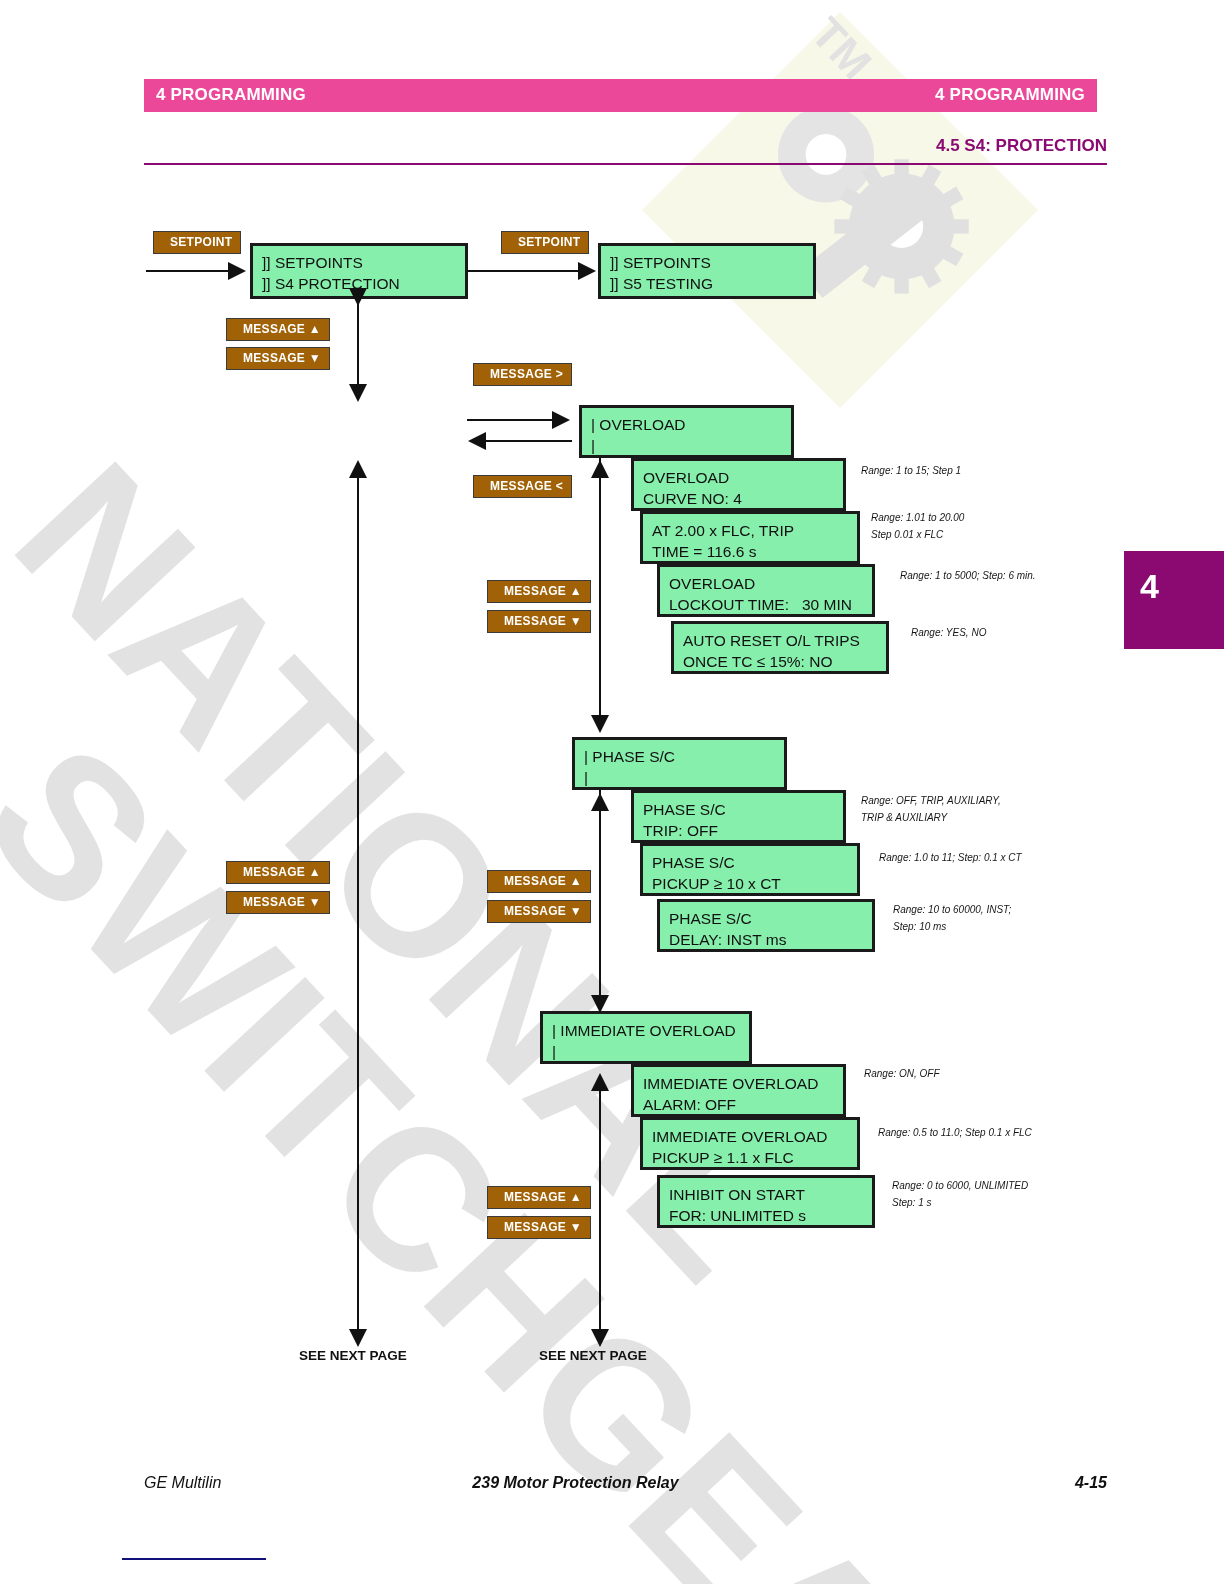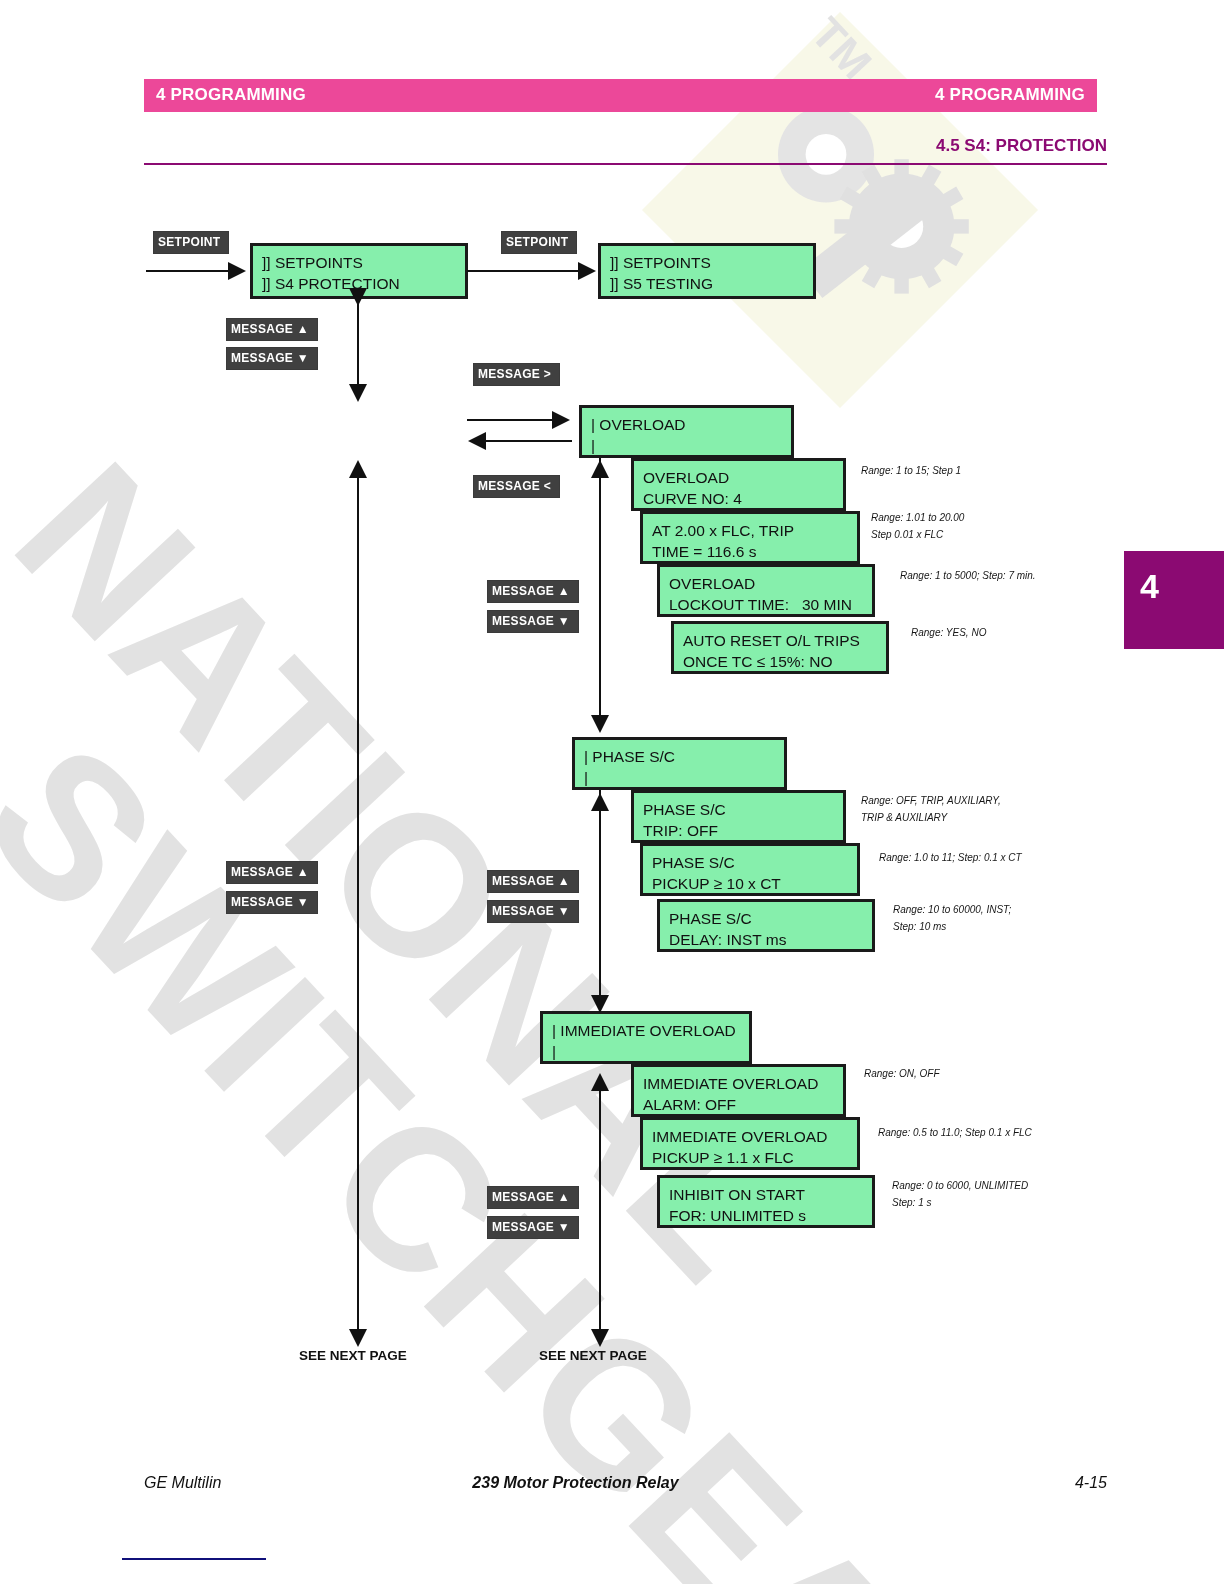--- a/index.html
+++ b/index.html
@@ -74,26 +74,26 @@
     font-size:15.5px;
     color:#111111;
     padding:6px 0 0 9px;
     line-height:21px;
     z-index:4;
   }
   .lcdbox .l { display:block; white-space:pre; }
 
   .keybtn {
     position:absolute;
-    background:#404040;
+    background:#a16207;
     color:#ffffff;
     font-size:12px;
     font-weight:bold;
     letter-spacing:0.3px;
-    padding:4px 8px 4px 4px;
+    padding:4px 8px 4px 16px;
     line-height:13px;
     border:1px solid #3a3a3a;
     z-index:5;
     white-space:nowrap;
   }
 
   .rangelbl {
     position:absolute;
     font-size:10px;
     font-style:italic;
@@ -111,21 +111,21 @@
     z-index:4;
     white-space:nowrap;
   }
 
   svg.wires { position:absolute; left:0; top:0; width:1224px; height:1584px; z-index:3; }
 
   
   #footer { position:absolute; left:0; top:1474px; width:1224px; z-index:3; }
   #f-left  { position:absolute; left:144px; font-size:16px; font-style:italic; color:#111; }
   #f-mid   { position:absolute; left:0; width:1151px; text-align:center; font-size:16px; font-weight:bold; font-style:italic; color:#111; }
-  #f-right { position:absolute; right:117px; font-size:16px; font-weight:normal; font-style:italic; color:#111; }
+  #f-right { position:absolute; right:117px; font-size:16px; font-weight:bold; font-style:italic; color:#111; }
   #bottom-rule { position:absolute; left:122px; top:1558px; width:144px; height:2px; background:#10107a; z-index:3; }
 </style>
 </head>
 <body>
 
 <div id="watermark">
   <div class="wm-yellow" style="left:700px; top:70px; width:280px; height:280px; background:#f8f8e8; transform:rotate(45deg);"></div>
   <svg class="wm-gear" style="left:760px; top:80px; width:240px; height:240px;" viewBox="0 0 200 200">
     <g fill="#e4e4e4">
       <circle cx="55" cy="62" r="40"></circle>
@@ -238,21 +238,21 @@
     <span class="l">AT 2.00 x FLC, TRIP</span>
     <span class="l">TIME = 116.6 s</span>
   </div>
   <div class="rangelbl" style="left: 871px; top: 509px; white-space: pre;">Range: 1.01 to 20.00
 Step 0.01 x FLC</div>
 
   <div class="lcdbox" style="left:657px; top:564px; width:218px; height:53px;">
     <span class="l">OVERLOAD</span>
     <span class="l">LOCKOUT TIME:   30 MIN</span>
   </div>
-  <div class="rangelbl" style="left: 900px; top: 567px; white-space: pre;">Range: 1 to 5000; Step: 7 min.</div>
+  <div class="rangelbl" style="left: 900px; top: 567px; white-space: pre;">Range: 1 to 5000; Step: 6 min.</div>
 
   <div class="keybtn" style="left:487px; top:580px;">MESSAGE ▲</div>
   <div class="keybtn" style="left:487px; top:610px;">MESSAGE ▼</div>
 
   <div class="lcdbox" style="left:671px; top:621px; width:218px; height:53px;">
     <span class="l">AUTO RESET O/L TRIPS</span>
     <span class="l">ONCE TC ≤ 15%: NO</span>
   </div>
   <div class="rangelbl" style="left: 911px; top: 624px; white-space: pre;">Range: YES, NO</div>
 

